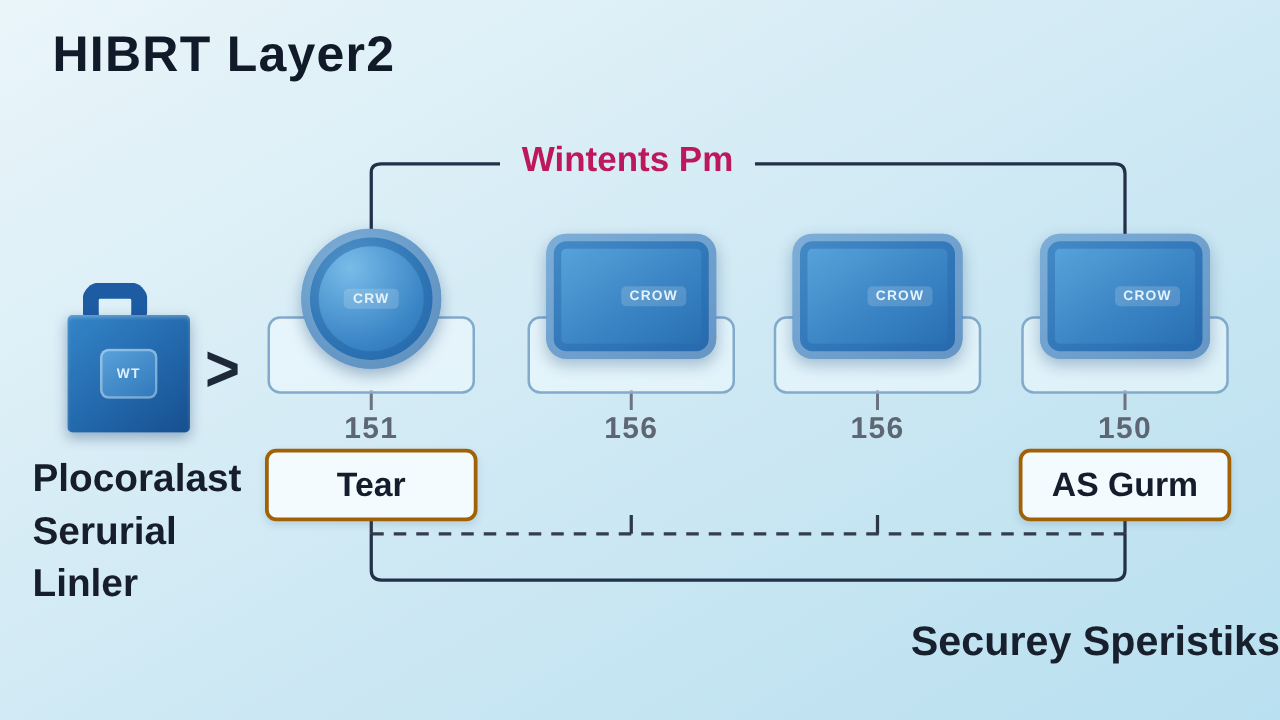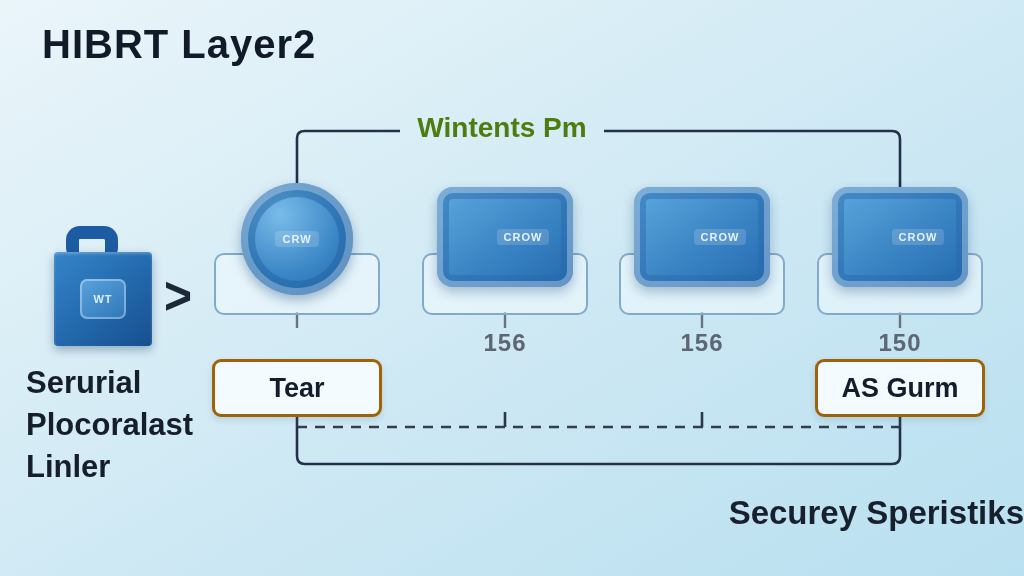--- a/index.html
+++ b/index.html
@@ -41,21 +41,21 @@
     font-size:31px;font-weight:800;color:#161d2b;line-height:1.35;
   }
 
   .arrow{
     left:164px;top:268px;
     font-size:48px;font-weight:800;color:#1d2838;transform:scaleY(1.1);
   }
 
   .top-label{
     left:402px;top:112px;width:200px;text-align:center;
-    font-size:28px;font-weight:700;color:#4d7c0f;
+    font-size:28px;font-weight:700;color:#be185d;
   }
 
   
   .node{position:absolute;top:183px;width:170px;height:240px;}
   .node.n1{left:212px;}
   .node.n2{left:420px;}
   .node.n3{left:617px;}
   .node.n4{left:815px;}
 
   .slot{
@@ -132,34 +132,35 @@
 </svg>
 
 <div class="abs title">HIBRT Layer2</div>
 
 <div class="abs case-handle"></div>
 <div class="abs case-body">
   <div class="case-plate">WT</div>
 </div>
 
 <div class="abs left-caption">
+  <div>Plocoralast</div>
   <div>Serurial</div>
-  <div>Plocoralast</div>
   <div>Linler</div>
 </div>
 
 <div class="abs arrow">&gt;</div>
 
 <div class="abs top-label">Wintents Pm</div>
 
 <div class="node n1">
   <div class="slot"></div>
   <div class="icon icon-circle">
     <span class="icon-text">CRW</span>
   </div>
+  <div class="num">151</div>
   <div class="labelbox">Tear</div>
 </div>
 
 <div class="node n2">
   <div class="slot"></div>
   <div class="icon icon-square">
     <span class="icon-text">CROW</span>
   </div>
   <div class="num">156</div>
 </div>

